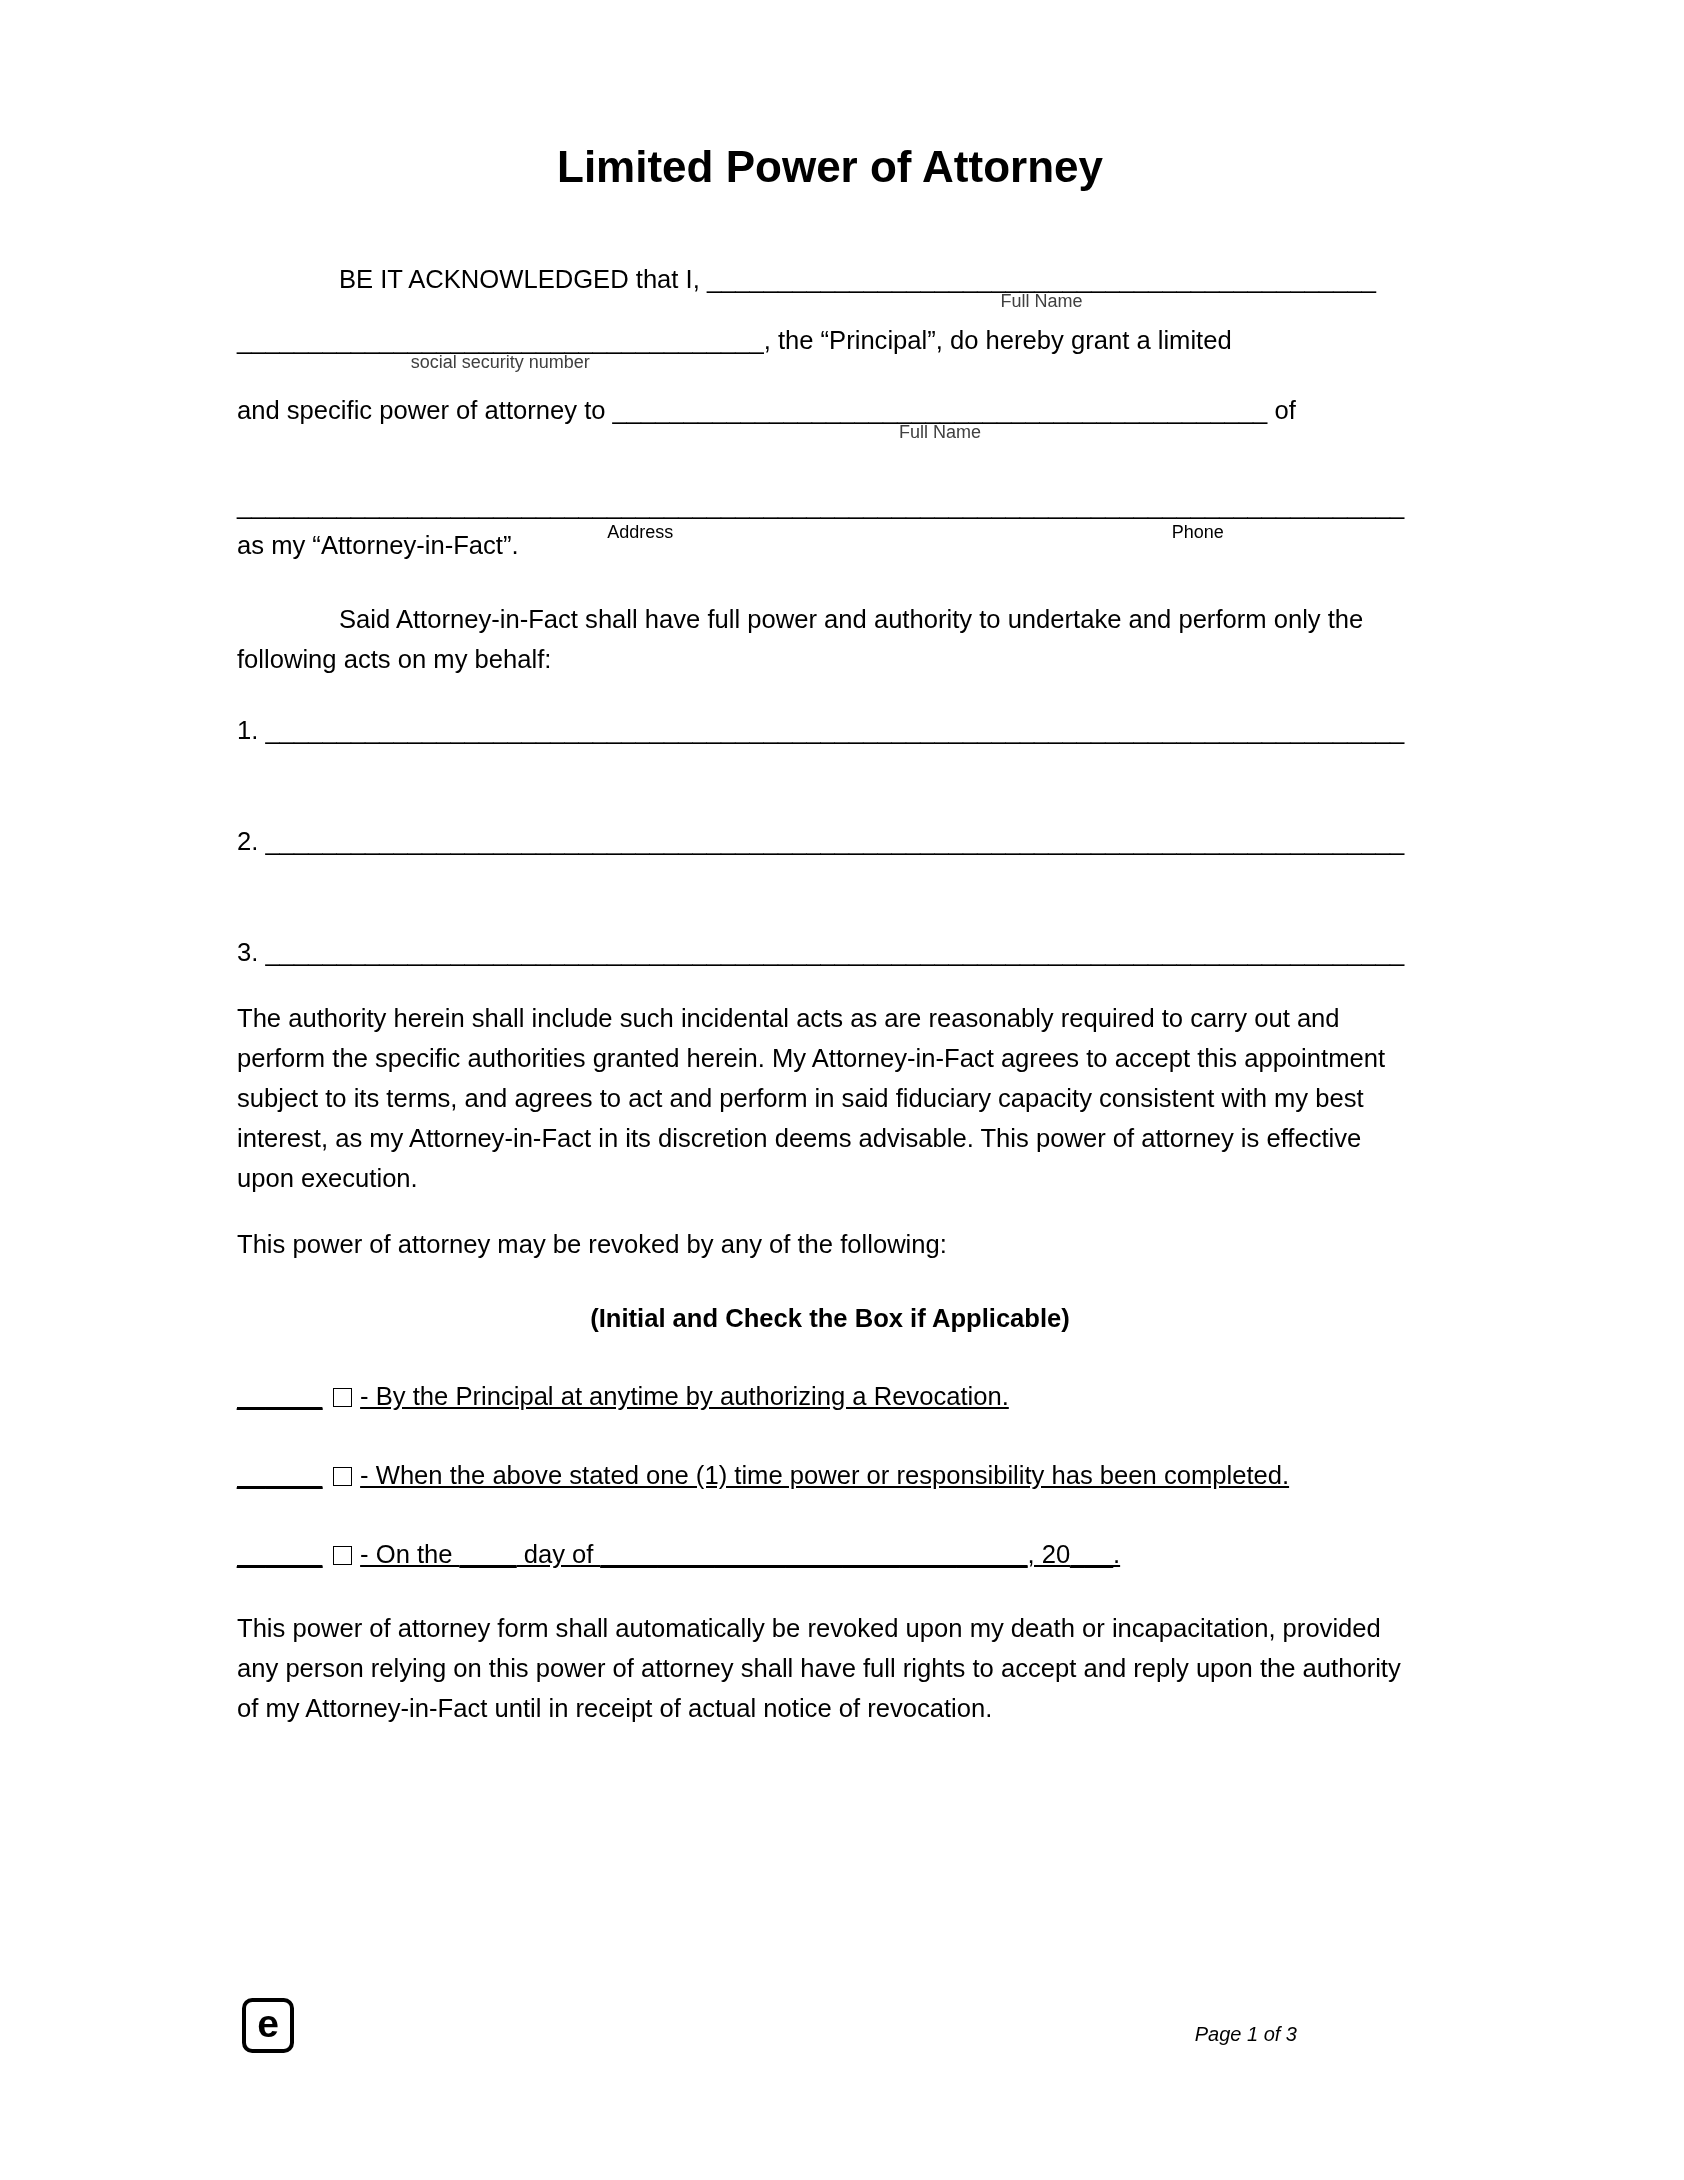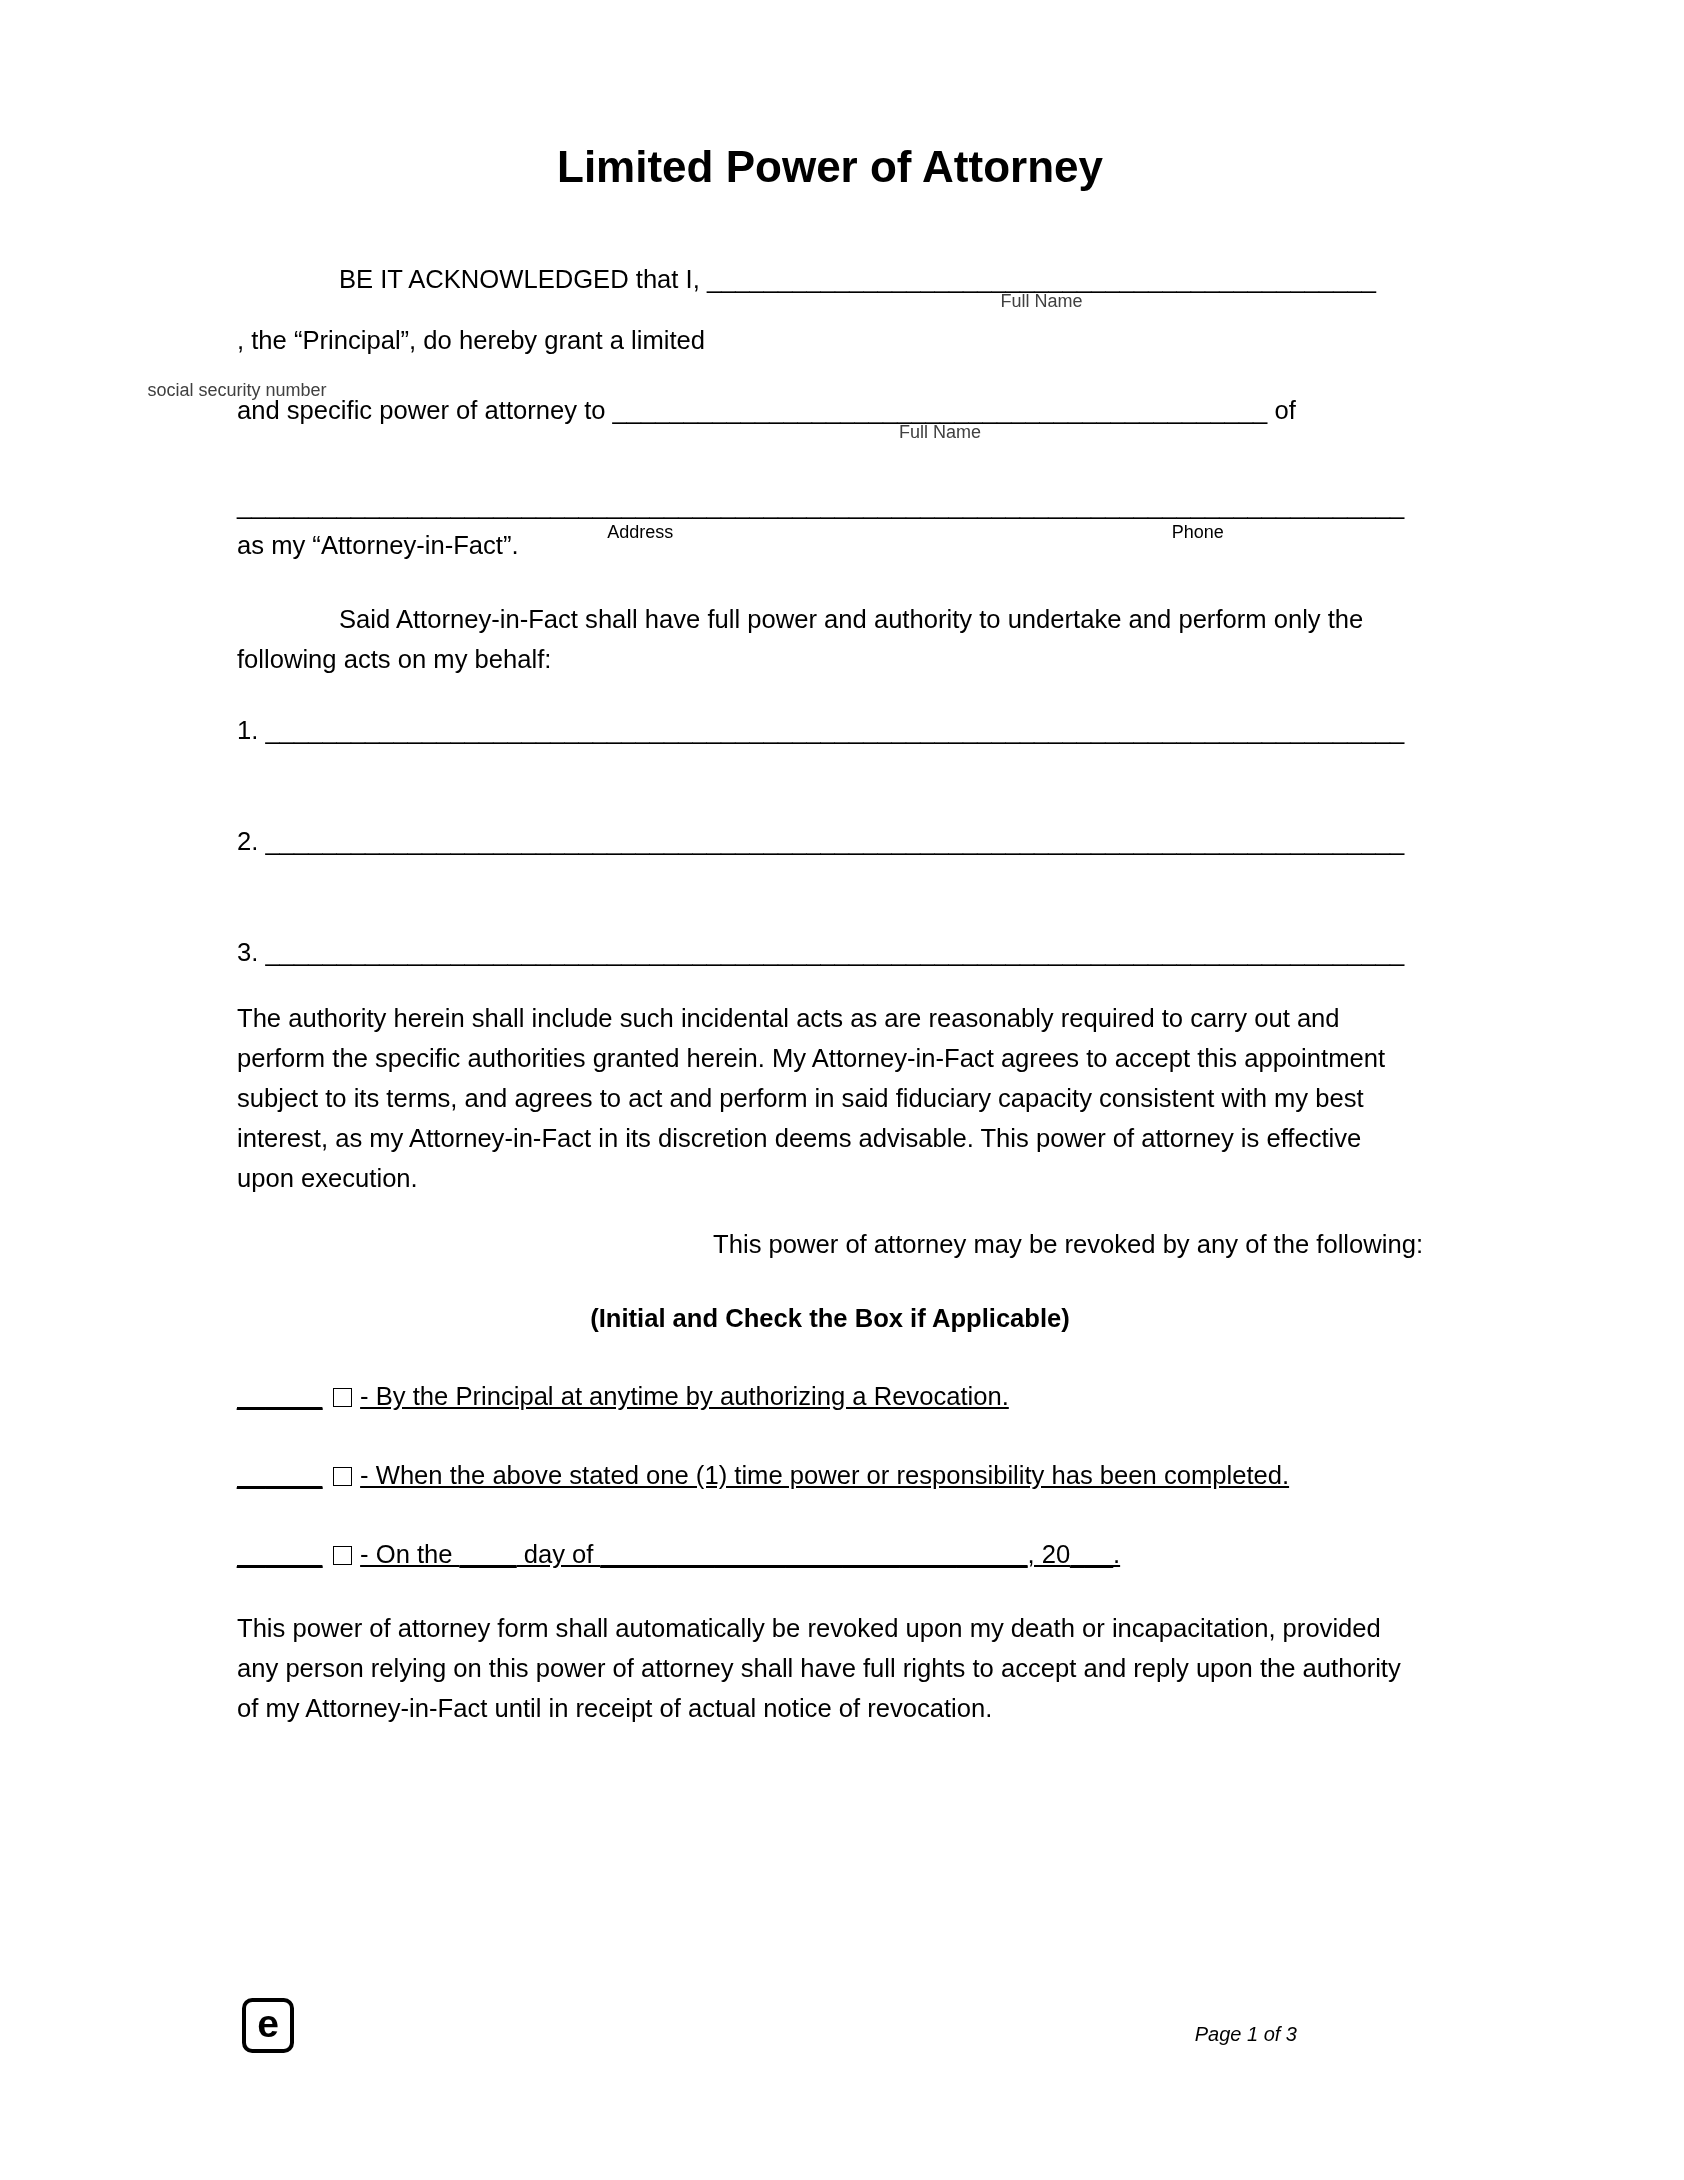--- a/index.html
+++ b/index.html
@@ -79,21 +79,21 @@
   .para.first-indent { text-indent: 102px; }
   .m-intro1 { margin-bottom: 22px; }
   .m-intro2 { margin-bottom: 31px; }
   .m-intro3 { margin-bottom: 56px; }
   .m-addr   { margin-bottom: 1.7px; }
   .m-close  { margin-bottom: 34px; }
   .m-said   { margin-bottom: 31.5px; }
   .power-item { margin-bottom: 72px; font-size: 25.6px; line-height: 39px; white-space: nowrap; }
   .power-item.last { margin-bottom: 25.6px; }
   .m-auth   { margin-bottom: 26.4px; }
-  .m-revintro { margin-bottom: 35px; text-align: right; }
+  .m-revintro { margin-bottom: 35px; }
   .rev-heading {
     font-size: 25.6px;
     font-weight: bold;
     text-align: center;
     line-height: 39px;
     margin-bottom: 38px;
   }
   .option {
     font-size: 25.6px;
     line-height: 40px;
@@ -137,21 +137,21 @@
 </head>
 <body>
 
 <div class="page">
   <div class="content">
 
     <h1 class="doc-title">Limited Power of Attorney</h1>
 
     <div class="line indent m-intro1"><span>BE IT ACKNOWLEDGED that I, </span><span class="blankwrap"><span class="blank">_______________________________________________</span><span class="under-label">Full Name</span></span></div>
 
-    <div class="line m-intro2"><span class="blankwrap"><span class="under-label">social security number</span></span><span>, the “Principal”, do hereby grant a limited</span></div>
+    <div class="line m-intro2"><span class="blankwrap"><span class="blank">_____________________________________</span><span class="under-label">social security number</span></span><span>, the “Principal”, do hereby grant a limited</span></div>
 
     <div class="line m-intro3"><span>and specific power of attorney to </span><span class="blankwrap"><span class="blank">______________________________________________</span><span class="under-label">Full Name</span></span><span> of</span></div>
 
     <div class="addr-line m-addr"><span class="blank">__________________________________________________________________________________</span><span class="addr-label address">Address</span><span class="addr-label phone">Phone</span></div>
 
     <div class="line m-close">as my “Attorney-in-Fact”.</div>
 
     <div class="para first-indent m-said">Said Attorney-in-Fact shall have full power and authority to undertake and perform only the following acts on my behalf:</div>
 
     <div class="power-item"><span>1.</span> <span class="blank">________________________________________________________________________________</span></div>

